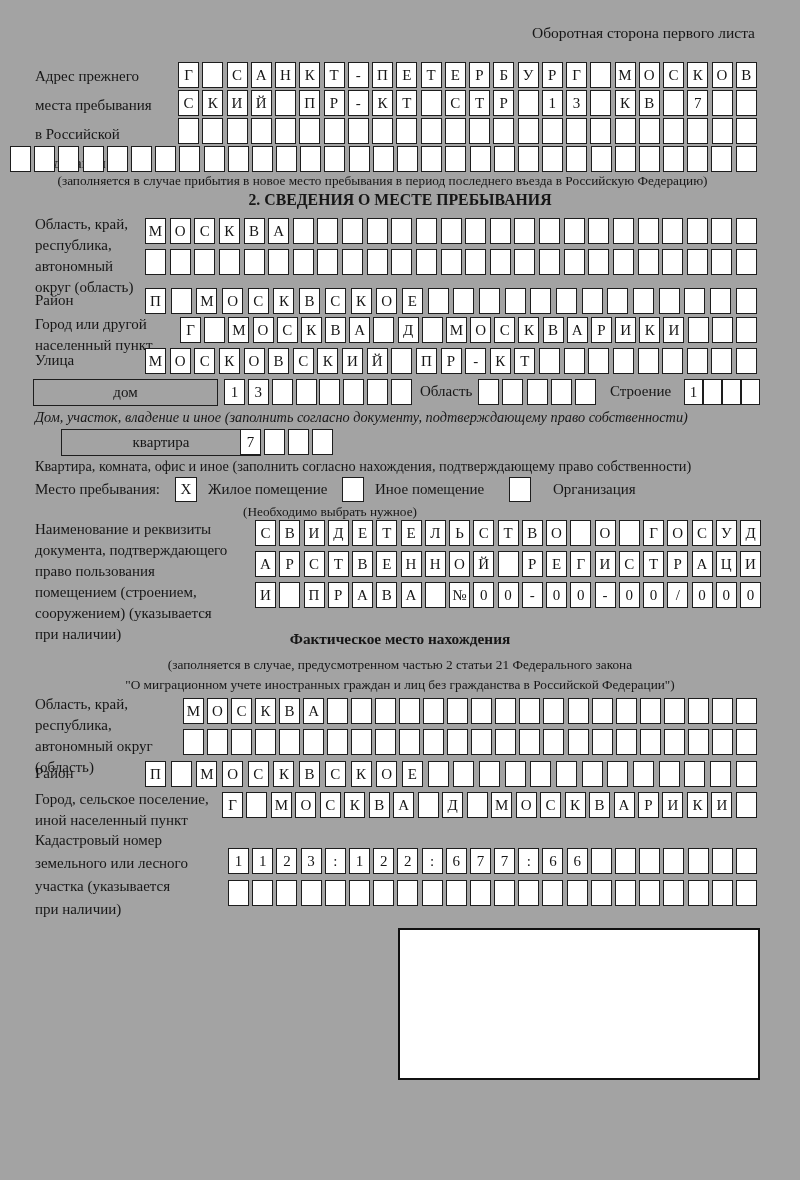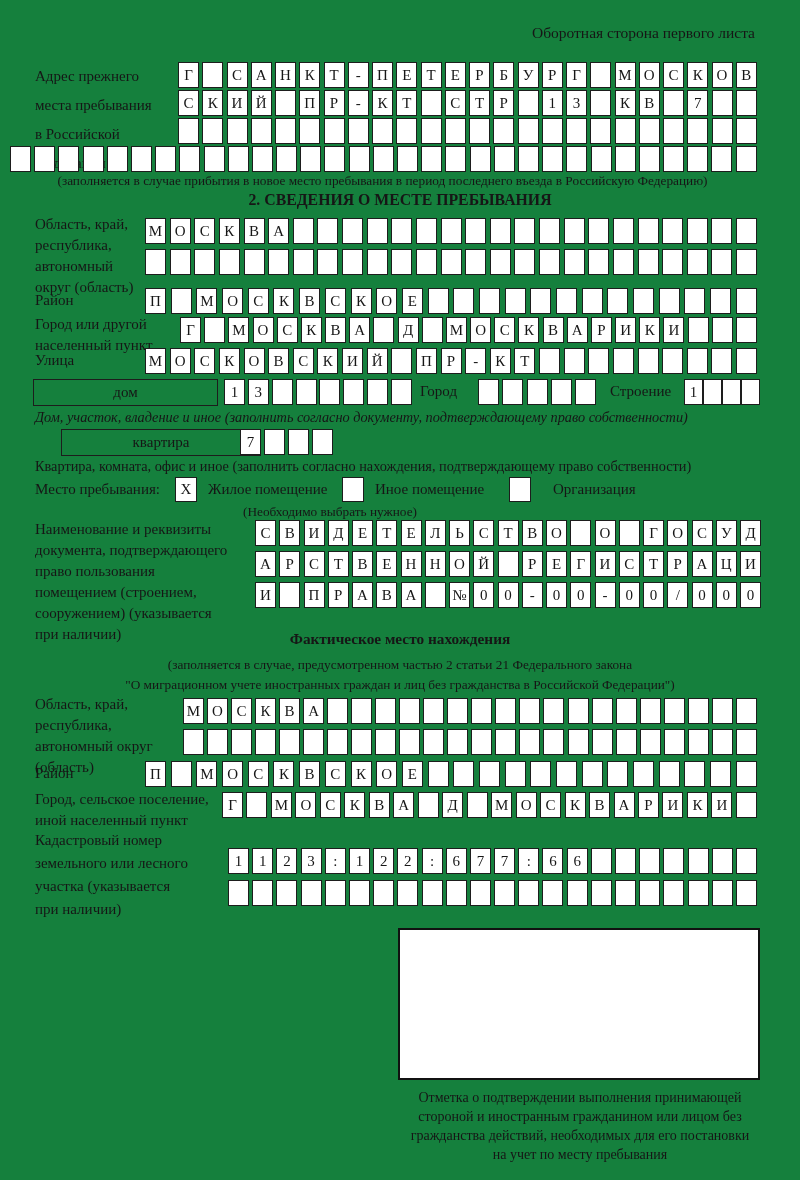--- a/index.html
+++ b/index.html
@@ -1,17 +1,17 @@
 <!DOCTYPE html>
 <html><head>
 <meta charset="utf-8">
 <style>
   html,body { margin:0; padding:0; background:#888; }
   #form-page {
-    position:relative; width:800px; height:1180px; background:#15803d;
+    position:relative; width:800px; height:1180px; background:#a3a3a3;
     margin:0 auto; overflow:hidden;
     font-family:"Liberation Serif","DejaVu Serif",serif; color:#161616;
   }
   .abs { position:absolute; }
   .lbl { font-size:15px; line-height:21px; white-space:pre-line; }
   .lbl-lg { font-size:15px; line-height:29px; white-space:pre-line; }
   .caption { font-size:13.3px; text-align:center; white-space:pre-line; }
   .caption-left { font-size:14.3px; }
   .title { font-size:15.8px; font-weight:bold; text-align:center; }
   .strip { display:flex; justify-content:space-between; }
@@ -306,21 +306,21 @@
   <div class="abs strip" style="left:224px; top:379px; width:188px;">
       <div class="cell">1</div>
       <div class="cell">3</div>
       <div class="cell"></div>
       <div class="cell"></div>
       <div class="cell"></div>
       <div class="cell"></div>
       <div class="cell"></div>
       <div class="cell"></div>
     </div>
-  <div class="abs lbl" style="left:420px; top:381px;">Город</div>
+  <div class="abs lbl" style="left:420px; top:381px;">Область</div>
   <div class="abs strip" style="left:478px; top:379px; width:118px;">
       <div class="cell"></div>
       <div class="cell"></div>
       <div class="cell"></div>
       <div class="cell"></div>
       <div class="cell"></div>
     </div>
   <div class="abs lbl" style="left:610px; top:381px;">Строение</div>
   <div class="abs strip" style="left:684px; top:379px; width:76px;">
       <div class="cell">1</div>
@@ -595,18 +595,14 @@
       <div class="cell"></div>
       <div class="cell"></div>
       <div class="cell"></div>
       <div class="cell"></div>
       <div class="cell"></div>
       <div class="cell"></div>
       <div class="cell"></div>
     </div>
 
   <div class="abs stamp" style="left:398px; top:928px; width:362px; height:152px;"></div>
-  <div class="abs stamp-cap" style="left:390px; top:1088px; width:380px;">Отметка о подтверждении выполнения принимающей
-стороной и иностранным гражданином или лицом без
-гражданства действий, необходимых для его постановки
-на учет по месту пребывания</div>
 
 </div>
 
 </body></html>

